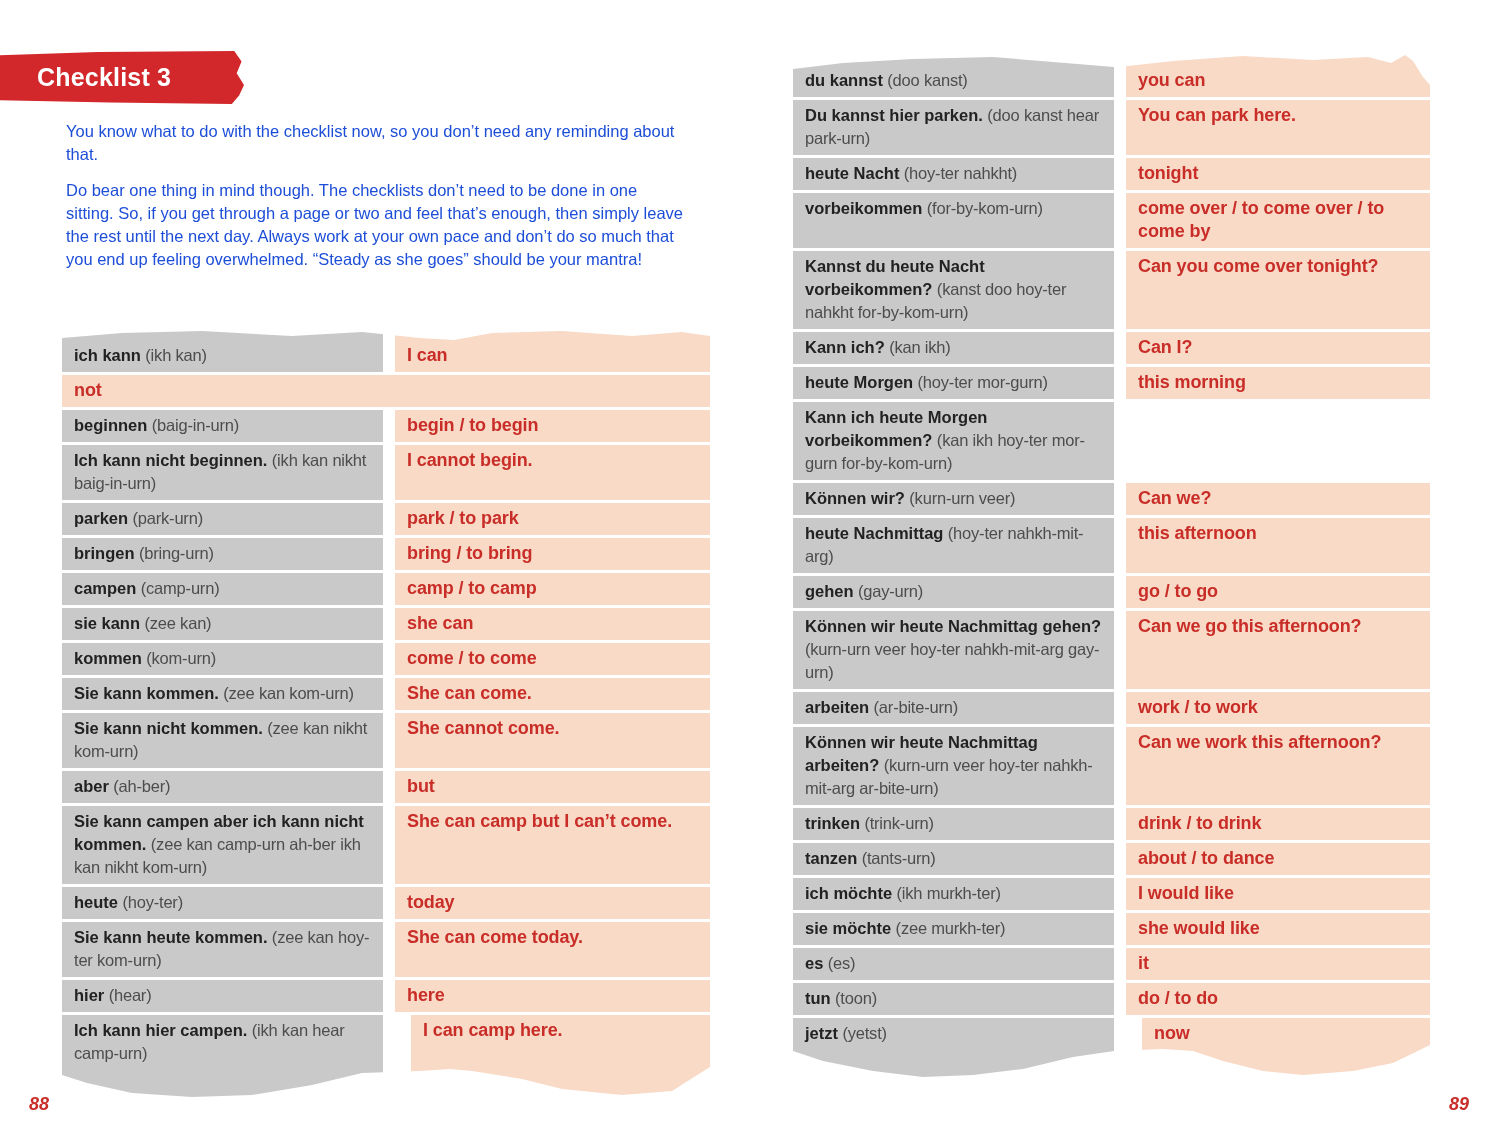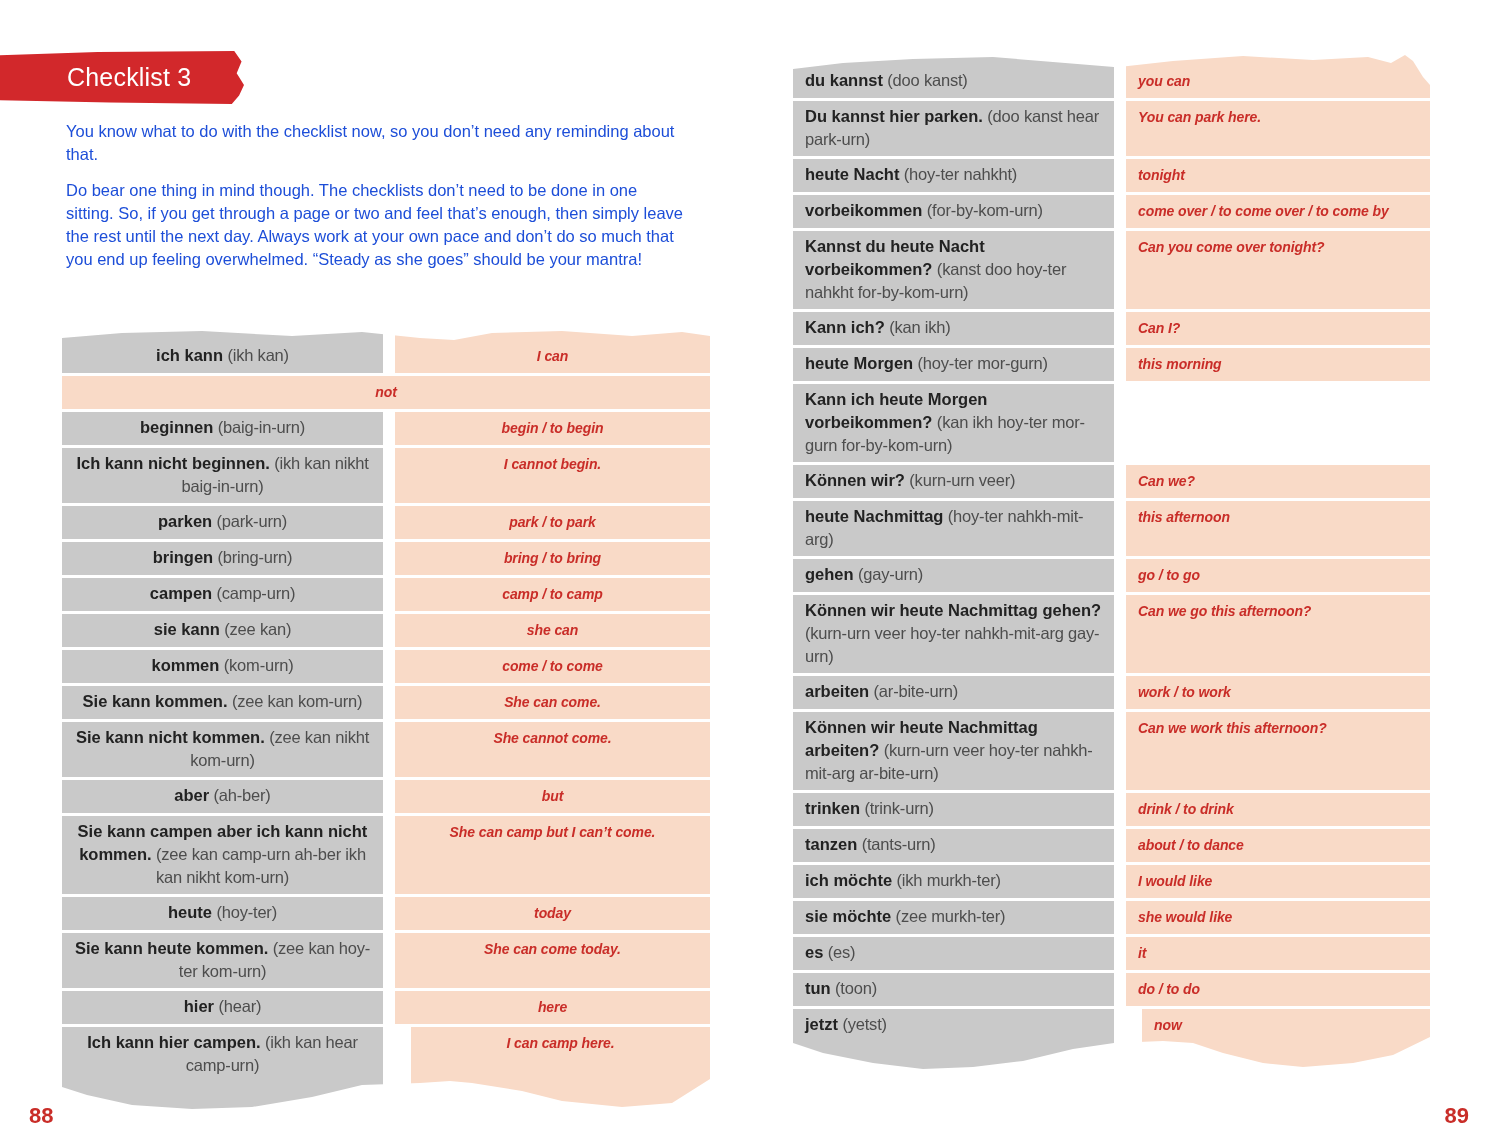--- a/index.html
+++ b/index.html
@@ -3,52 +3,52 @@
 <meta charset="utf-8">
 <style>
   html,body{margin:0;padding:0;background:#ffffff;width:1500px;height:1137px;overflow:hidden;
     font-family:"Liberation Sans",sans-serif;-webkit-font-smoothing:antialiased;}
   .page{position:absolute;inset:0;width:1500px;height:1137px;}
 
   
   .banner{position:absolute;left:0;top:51px;width:244px;height:53px;background:var(--red);
     clip-path:polygon(0 8%,40% 2%,96% 0,99% 20%,97% 42%,100% 64%,98% 84%,95% 100%,45% 97%,0 93%);
     display:flex;align-items:center;}
-  .banner .banner-text{color:#ffffff;font-weight:normal;font-size:25px;padding-left:67px;letter-spacing:.2px;}
+  .banner .banner-text{color:#ffffff;font-weight:bold;font-size:25px;padding-left:37px;letter-spacing:.2px;}
 
   
   .intro{position:absolute;left:66px;top:120px;width:618px;color:#1d4ed8;font-size:16.5px;line-height:23px;}
   .intro p{margin:0 0 13px 0;}
 
   
   .vtable{position:absolute;display:flex;flex-direction:column;}
   .vtable-left{left:62px;top:330px;width:648px;
     clip-path:polygon(0 8px,60px 3px,140px 1px,230px 6px,300px 2px,358px 8px,392px 10px,430px 3px,500px 1px,570px 6px,620px 2px,648px 6px,
       648px calc(100% - 30px),
       610px calc(100% - 6px),560px calc(100% - 2px),500px calc(100% - 8px),460px calc(100% - 18px),410px calc(100% - 26px),388px calc(100% - 28px),
-      358px calc(100% - 26px),300px calc(100% - 24px),250px calc(100% - 12px),190px calc(100% - 2px),130px 100%,70px calc(100% - 4px),25px calc(100% - 14px),0 calc(100% - 22px));text-align:center;}
+      358px calc(100% - 26px),300px calc(100% - 24px),250px calc(100% - 12px),190px calc(100% - 2px),130px 100%,70px calc(100% - 4px),25px calc(100% - 14px),0 calc(100% - 22px));}
   .vtable-right{left:793px;top:55px;width:637px;
     clip-path:polygon(0 14px,50px 8px,120px 4px,200px 2px,260px 7px,321px 12px,326px 12px,380px 6px,450px 1px,520px 5px,575px 2px,598px 8px,612px 0,620px 6px,630px 22px,637px 30px,
       637px calc(100% - 32px),
       600px calc(100% - 14px),560px calc(100% - 6px),510px calc(100% - 2px),470px calc(100% - 6px),430px calc(100% - 16px),400px calc(100% - 26px),370px calc(100% - 28px),321px calc(100% - 26px),
       280px calc(100% - 20px),230px calc(100% - 8px),180px calc(100% - 2px),130px 100%,80px calc(100% - 6px),30px calc(100% - 16px),0 calc(100% - 26px));}
 
   .trow{display:flex;margin-bottom:3px;}
   .cell{padding:4px 12px 5px 12px;font-size:16.5px;line-height:23px;}
   .de-cell{width:321px;flex:0 0 321px;background:var(--gray);margin-right:12px;box-sizing:border-box;color:#4a4a4a;}
   .en-cell{flex:1 1 auto;background:var(--pink);box-sizing:border-box;}
   .de{font-weight:bold;color:#222222;}
   .pron{color:#4d4d4d;letter-spacing:-.2px;}
-  .en{color:var(--redtext);font-weight:bold;font-style:italic;font-size:14px;letter-spacing:-.1px;}
+  .en{color:var(--redtext);font-weight:bold;font-size:18px;letter-spacing:-.1px;}
   .vtable .trow:first-child .cell{padding-top:14px;}
   .vtable .trow:last-child{margin-bottom:0;gap:16px;}
   .vtable .trow:last-child .cell{padding-bottom:32px;}
 
   
-  .pagenum{position:absolute;bottom:8px;font-size:22px;font-weight:bold;color:var(--redtext);}
+  .pagenum{position:absolute;bottom:22px;font-size:18px;font-weight:bold;color:var(--redtext);font-style:italic;}
   .pagenum-left{left:29px;}
   .pagenum-right{right:31px;}
 </style>
 </head>
 <body>
 
 <div class="page">
 
   <div class="banner">
     <span class="banner-text">Checklist 3</span>

